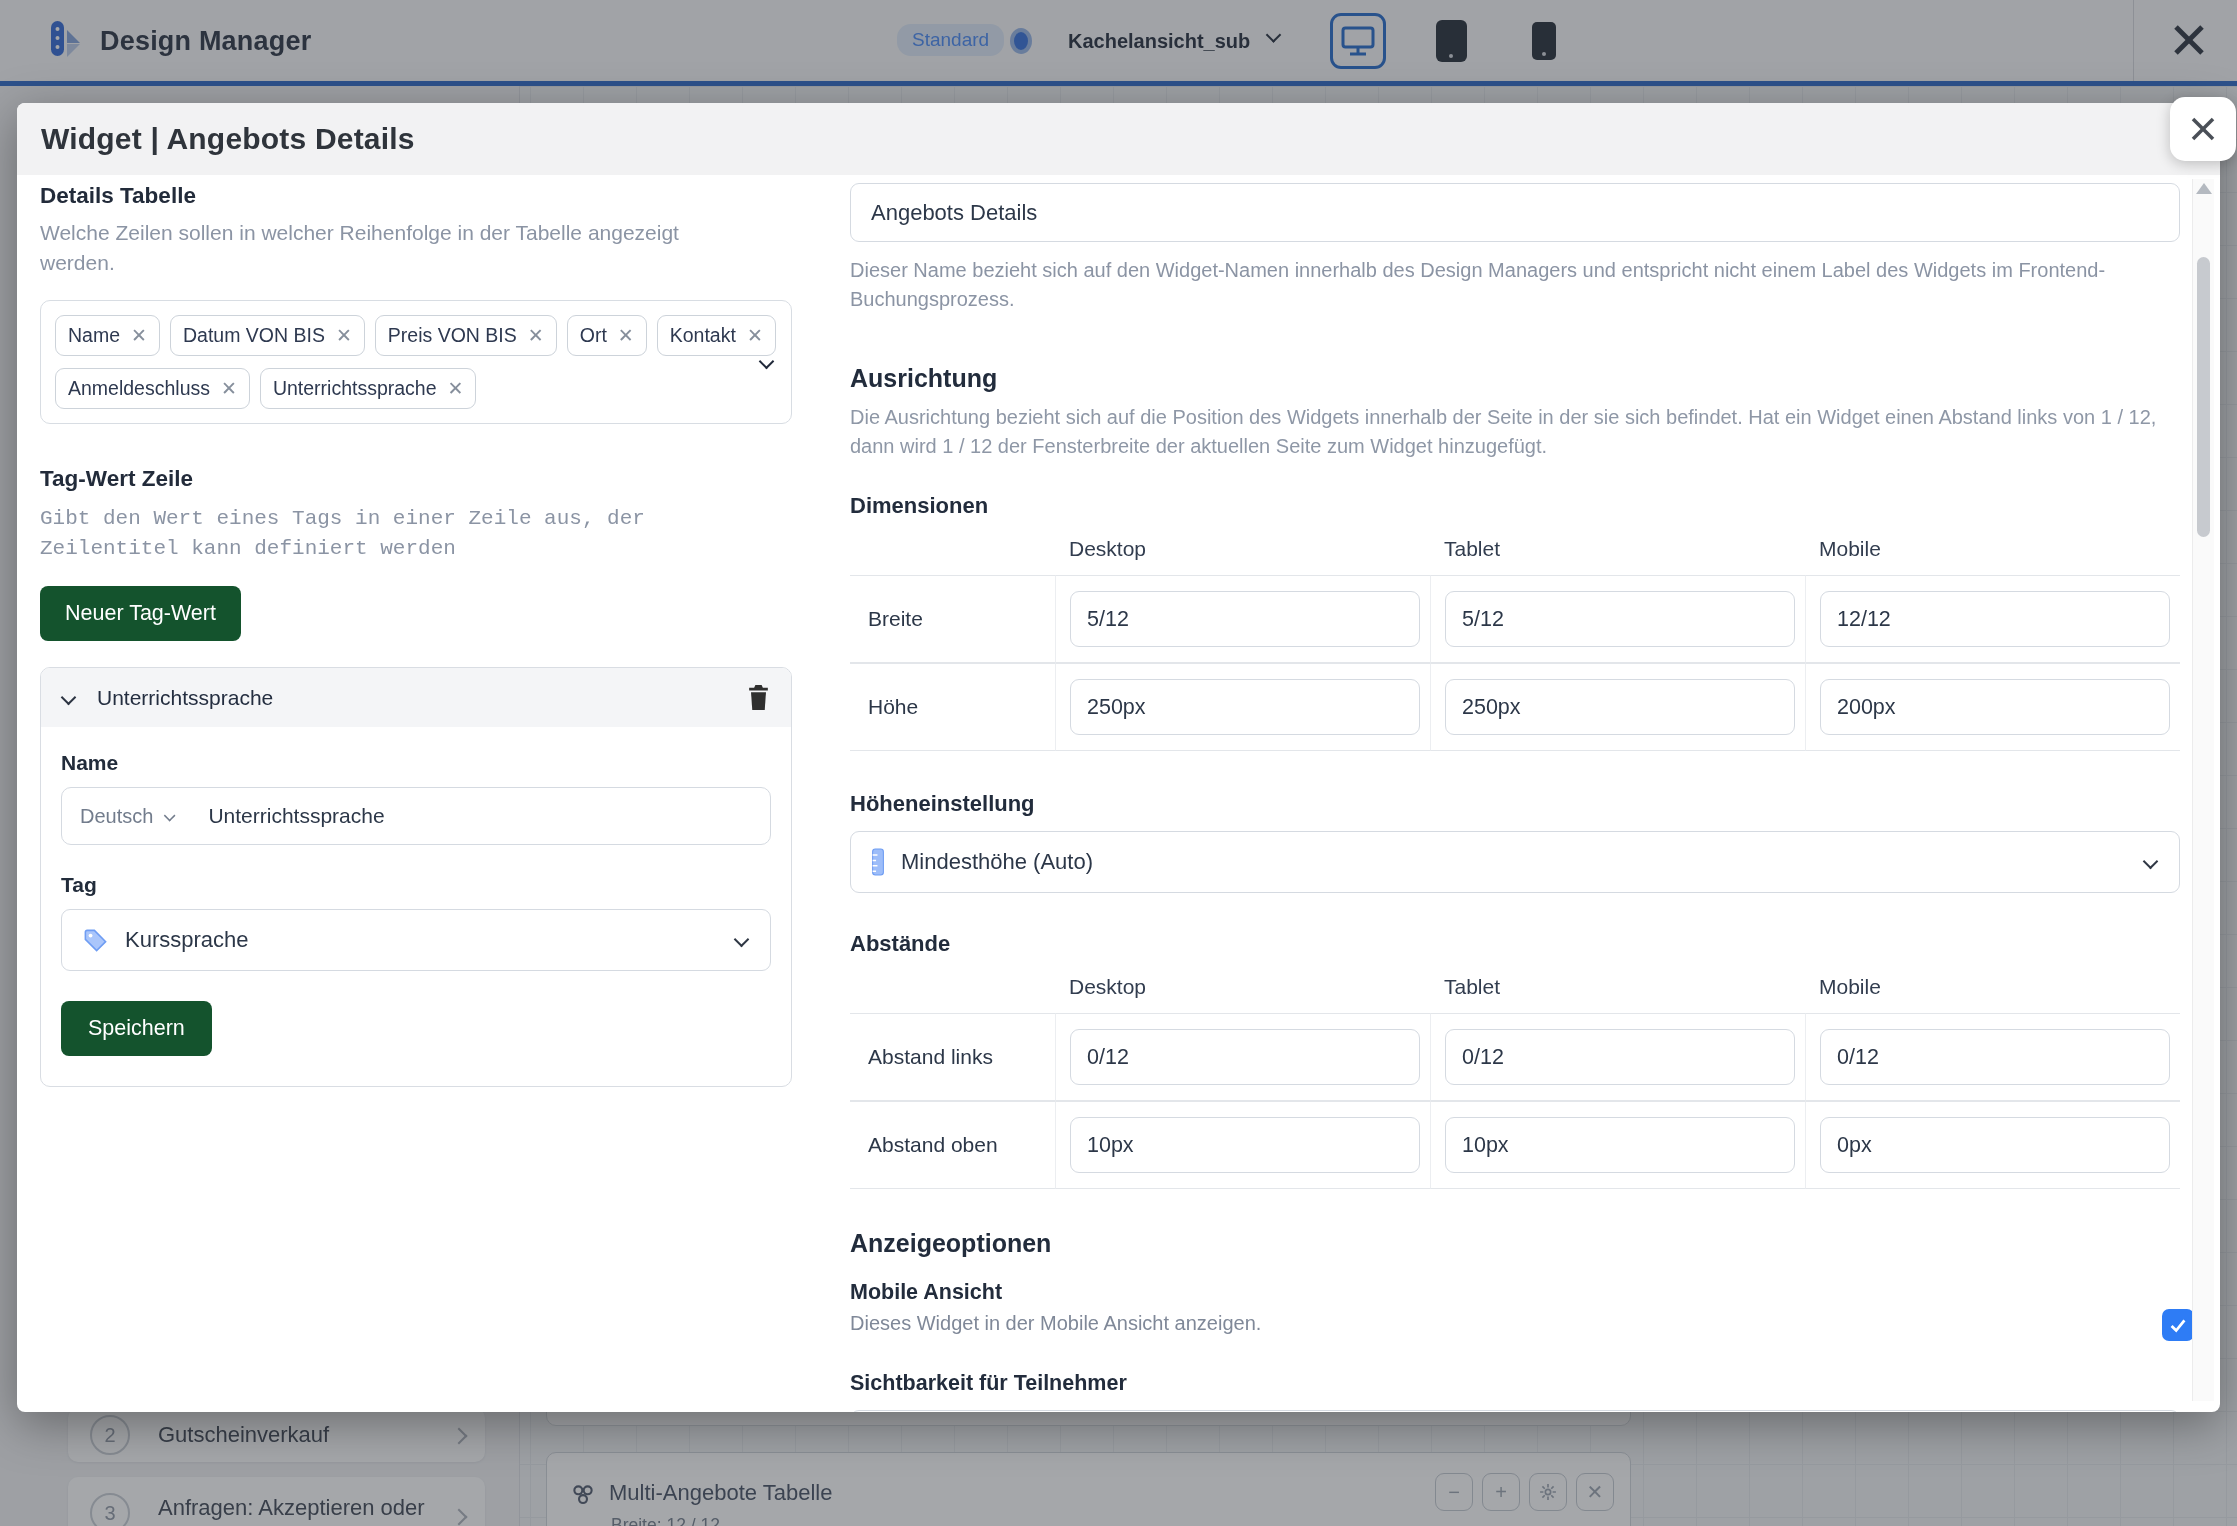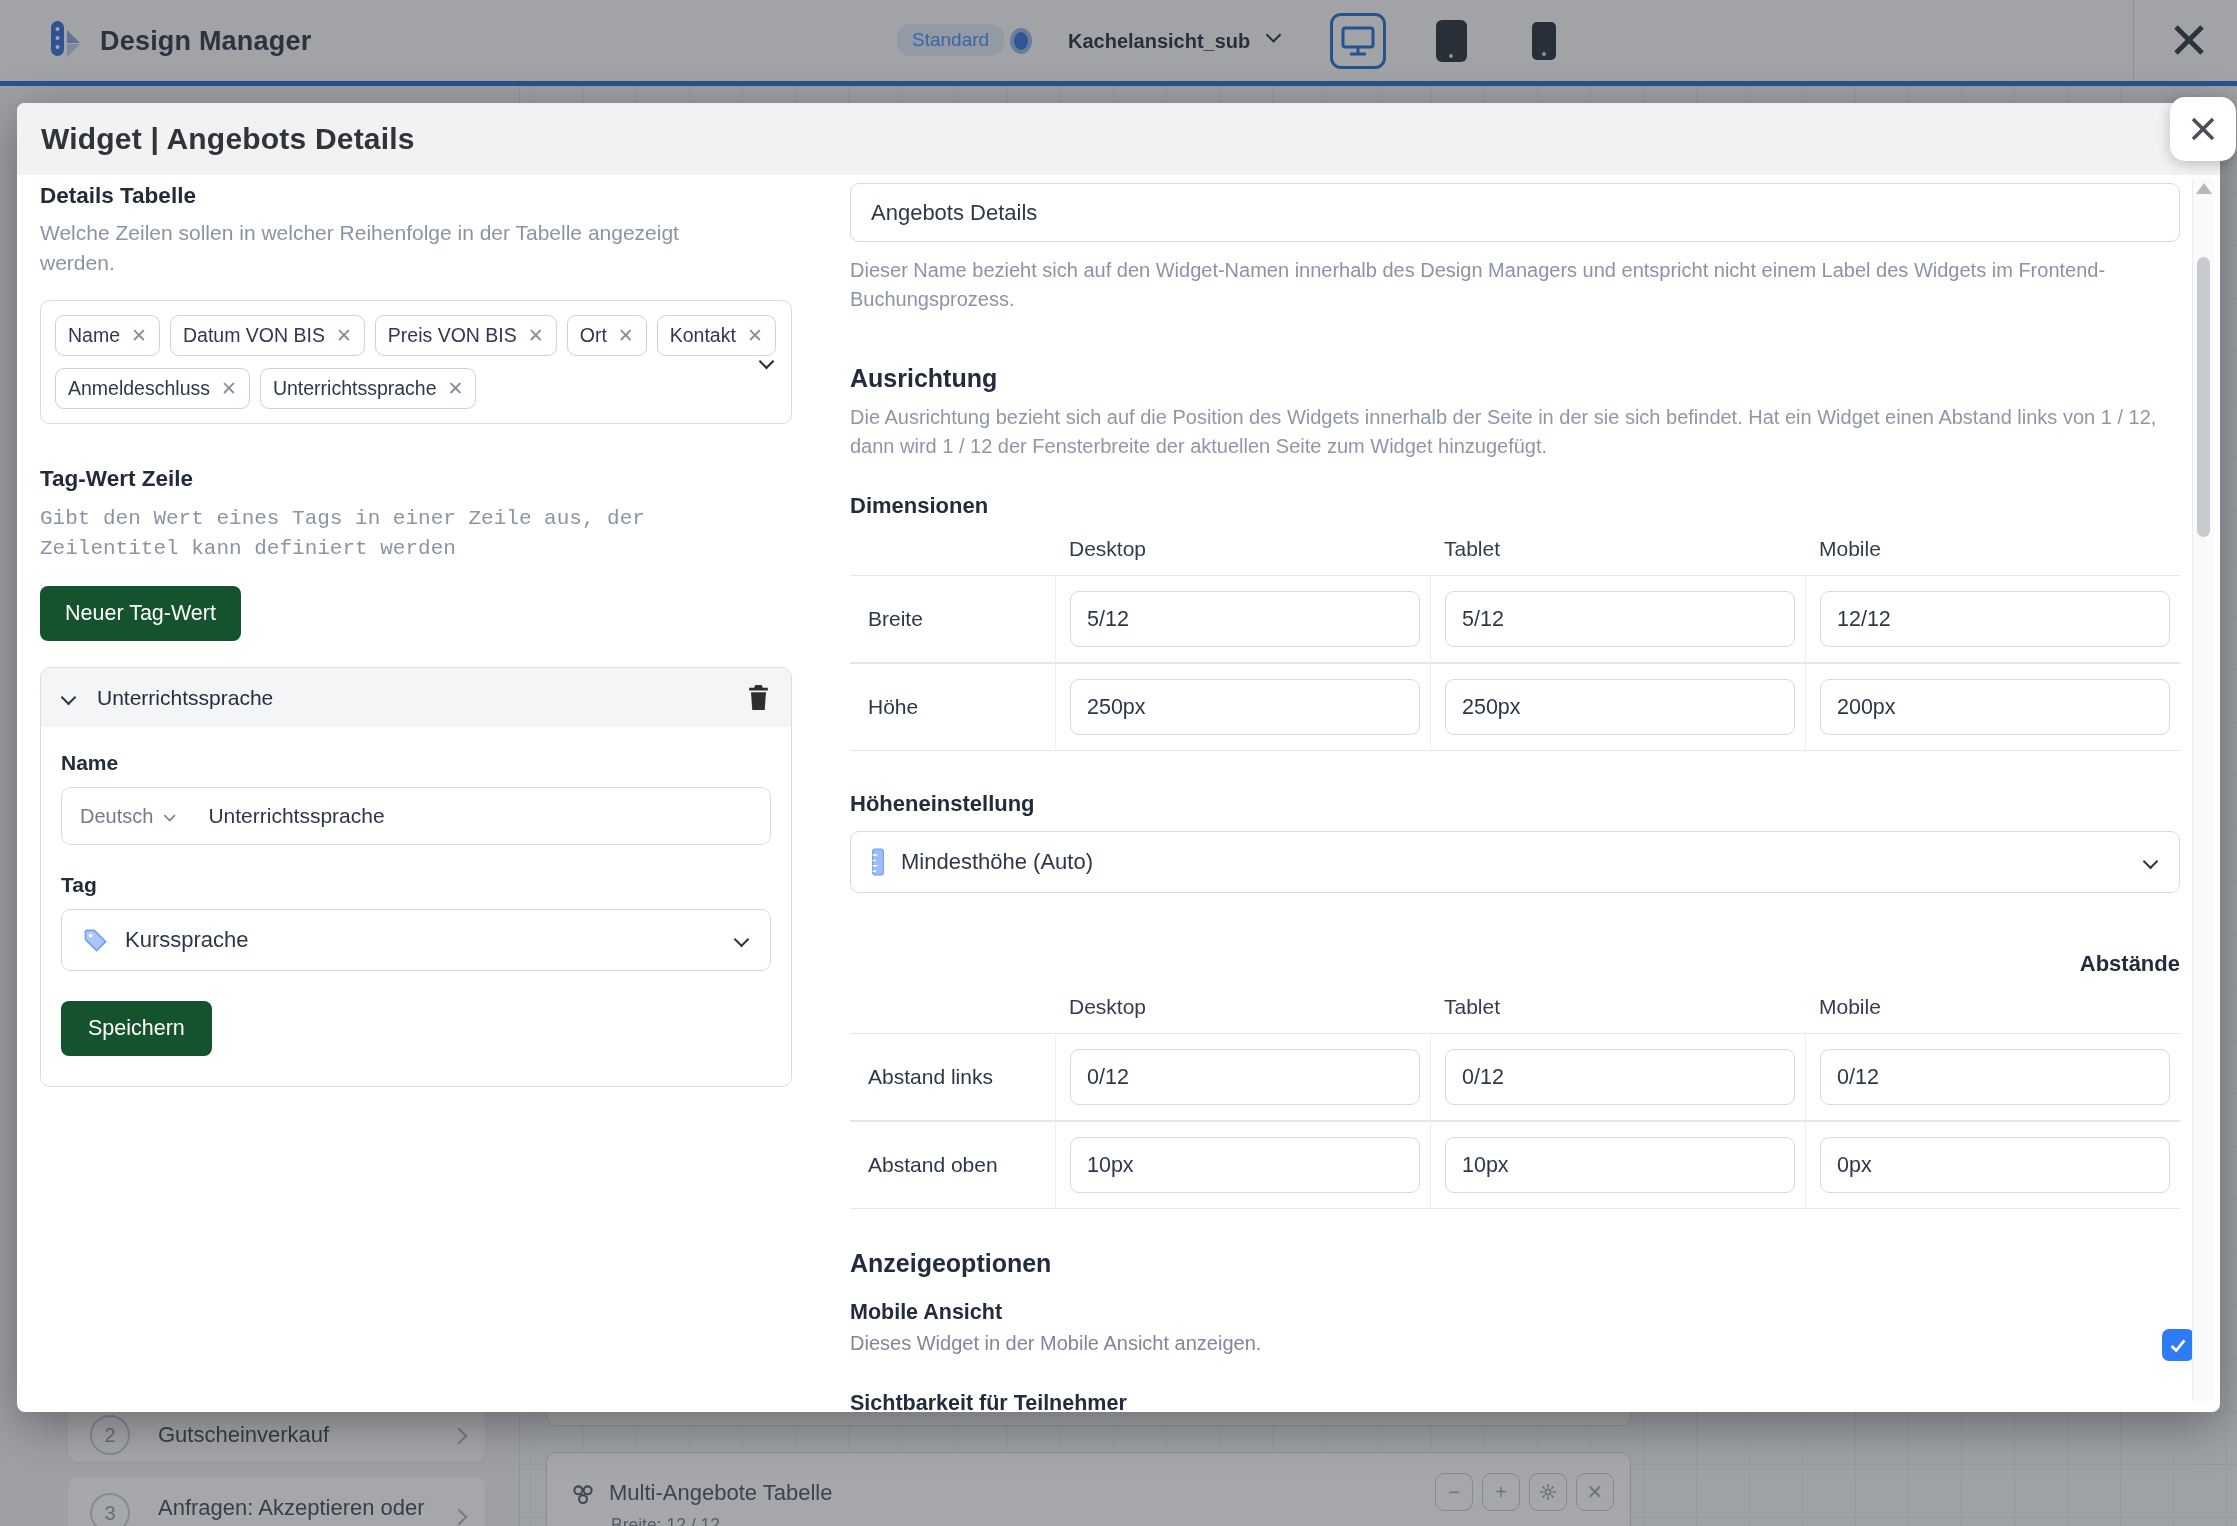--- a/index.html
+++ b/index.html
@@ -378,21 +378,21 @@
           <span>
             <svg width="14" height="28" viewBox="0 0 12 26">
               <rect x="1" y="1" width="10" height="24" rx="2.5" fill="#9dbdf9" stroke="#6f9df3" stroke-width="1"></rect>
               <path d="M1 6.5h4.5M1 11.5h3.2M1 16.5h4.5M1 21.5h3.2" stroke="#fff" stroke-width="1.4"></path>
             </svg>
           </span>
           <span class="select-label">Mindesthöhe (Auto)</span>
           <span class="chev"></span>
         </div>
 
-        <h3 class="h-sub" style="margin-top:58px;text-align:right;">Abstände</h3>
+        <h3 class="h-sub" style="margin-top:38px;">Abstände</h3>
         <div class="ptable">
           <div class="th th-empty"></div>
           <div class="th">Desktop</div>
           <div class="th">Tablet</div>
           <div class="th">Mobile</div>
 
           <div class="cell-label">Abstand links</div>
           <div class="cell cell-input">
               <div class="tinput">0/12</div>
             </div>

